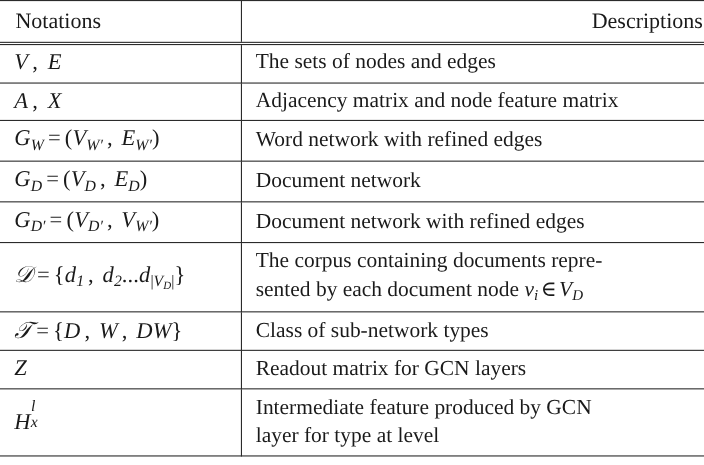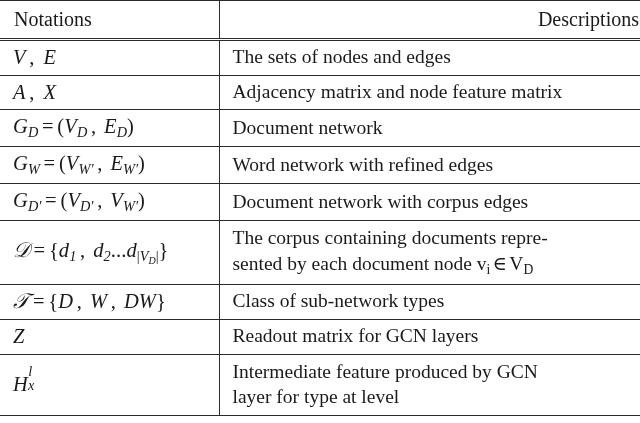--- a/index.html
+++ b/index.html
@@ -118,20 +118,21 @@
     font-size: 0.70em;
     font-style: italic;
   }
 
   .desc-text {
     font-size: 19.5px;
     font-style: normal;
     line-height: 1.32;
   }
   .desc-text .mi {
+    font-style: italic;
   }
   .desc-text .mi sub {
     font-size: 0.70em;
     vertical-align: -0.28em;
   }
   .desc-text .sym {
     font-style: normal;
     padding: 0 0.12em;
   }
   .line2 { display: block; }
@@ -184,52 +185,52 @@
           <div class="cell-inner">
             <span class="desc-text">Adjacency matrix and node feature matrix</span>
           </div>
         </td>
       </tr>
 
 
       <tr class="row">
         <td class="cell-notation">
           <div class="cell-inner">
+            <span class="math">G<sub>W</sub><span class="op">=</span><span class="paren">(</span>V<sub>W′</sub><span class="op">,</span> E<sub>W′</sub><span class="paren">)</span></span>
+          </div>
+        </td>
+        <td class="cell-desc">
+          <div class="cell-inner">
+            <span class="desc-text">Word network with refined edges</span>
+          </div>
+        </td>
+      </tr>
+
+      <tr class="row">
+        <td class="cell-notation">
+          <div class="cell-inner">
             <span class="math">G<sub>D</sub><span class="op">=</span><span class="paren">(</span>V<sub>D</sub><span class="op">,</span> E<sub>D</sub><span class="paren">)</span></span>
           </div>
         </td>
         <td class="cell-desc">
           <div class="cell-inner">
             <span class="desc-text">Document network</span>
           </div>
         </td>
       </tr>
 
       <tr class="row">
         <td class="cell-notation">
           <div class="cell-inner">
-            <span class="math">G<sub>W</sub><span class="op">=</span><span class="paren">(</span>V<sub>W′</sub><span class="op">,</span> E<sub>W′</sub><span class="paren">)</span></span>
-          </div>
-        </td>
-        <td class="cell-desc">
-          <div class="cell-inner">
-            <span class="desc-text">Word network with refined edges</span>
-          </div>
-        </td>
-      </tr>
-
-      <tr class="row">
-        <td class="cell-notation">
-          <div class="cell-inner">
             <span class="math">G<sub>D′</sub><span class="op">=</span><span class="paren">(</span>V<sub>D′</sub><span class="op">,</span> V<sub>W′</sub><span class="paren">)</span></span>
           </div>
         </td>
         <td class="cell-desc">
           <div class="cell-inner">
-            <span class="desc-text">Document network with corpus edges</span>
+            <span class="desc-text">Document network with refined edges</span>
           </div>
         </td>
       </tr>
 
       <tr class="row tall">
         <td class="cell-notation">
           <div class="cell-inner">
             <span class="math"><span class="script">𝒟</span><span class="op">=</span><span class="paren">{</span>d<sub>1</sub><span class="op">,</span> d<sub>2</sub><span class="up">...</span>d<sub><span class="up">|</span>V<sub>D</sub><span class="up">|</span></sub><span class="paren">}</span></span>
           </div>
         </td>

